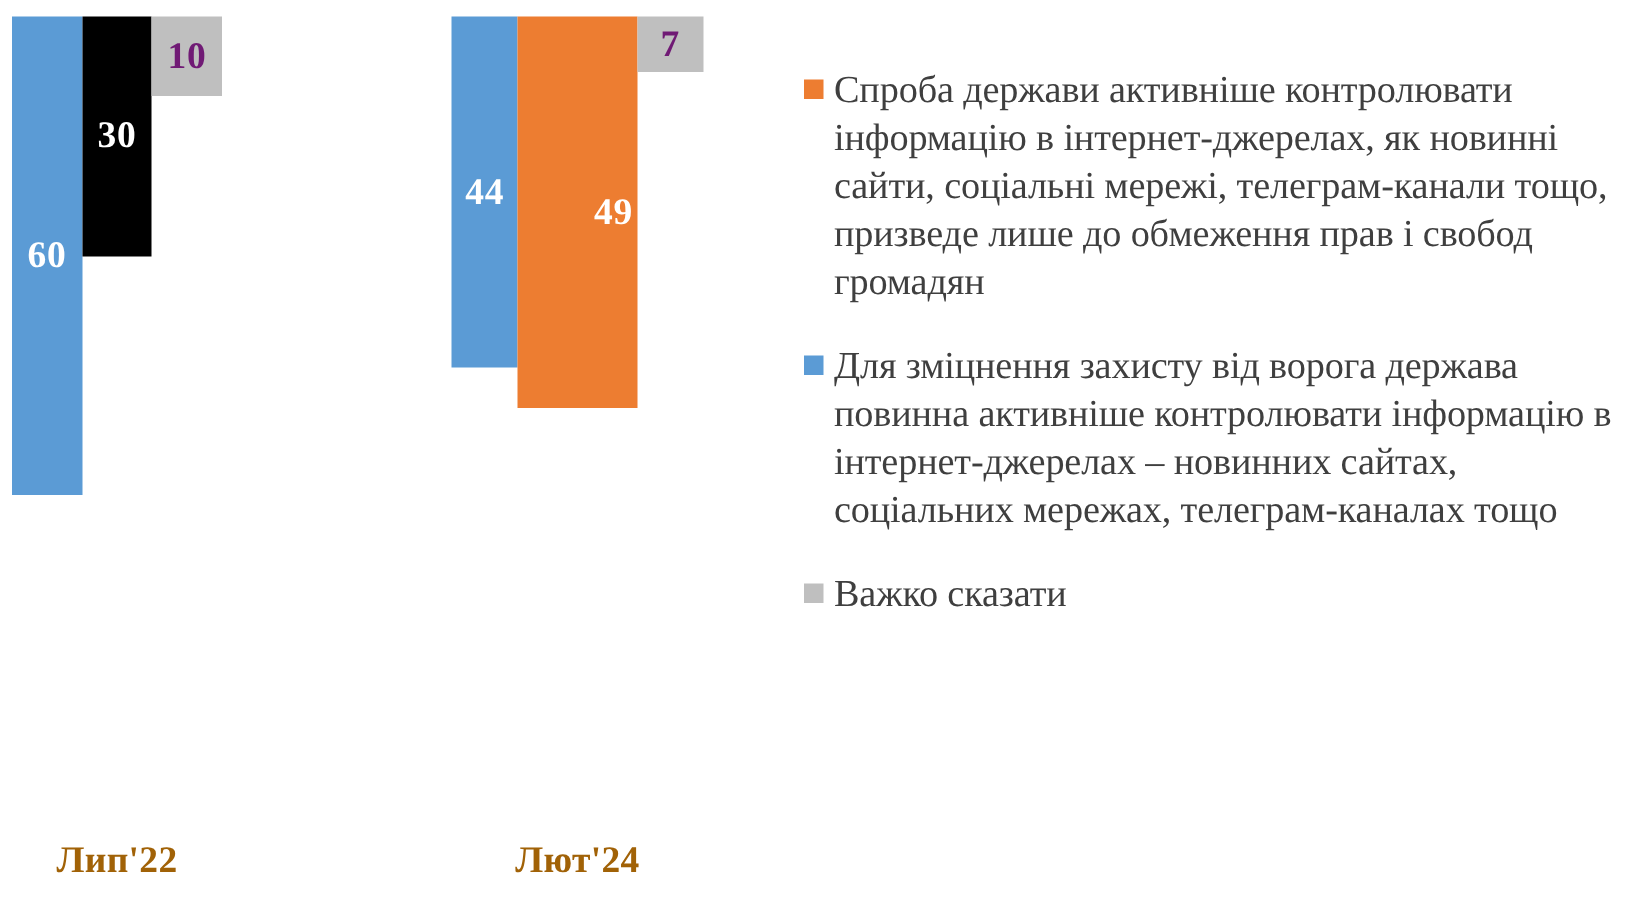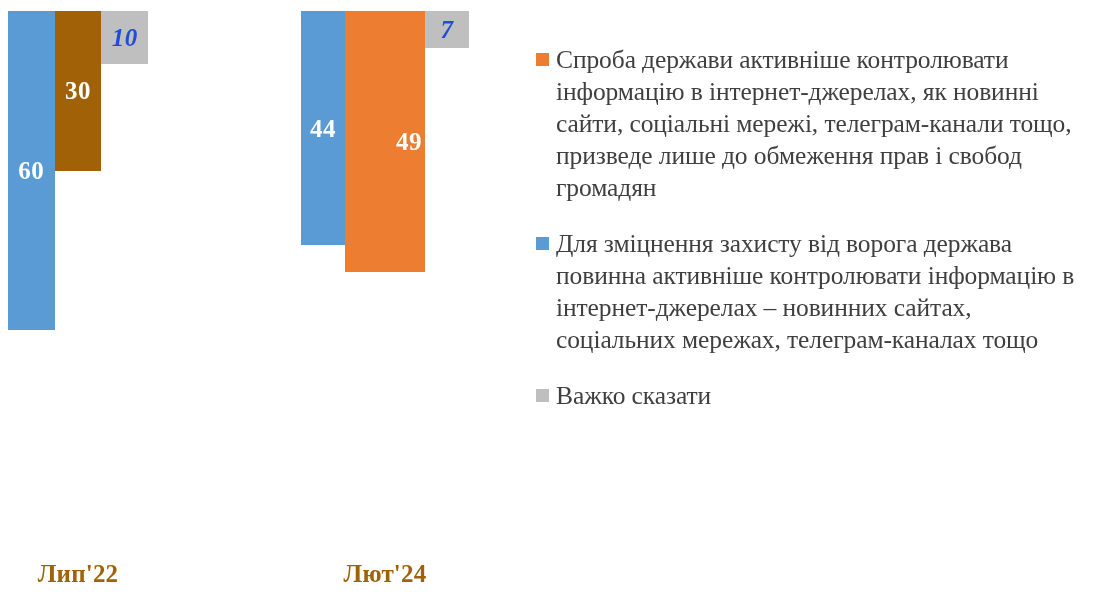--- a/index.html
+++ b/index.html
@@ -56,21 +56,21 @@
   }
 
   .seg-label {
     font-family: "Liberation Serif", "DejaVu Serif", serif;
     font-weight: bold;
     font-size: 25px;
     line-height: 1;
     letter-spacing: 0.5px;
   }
   .seg-label.on-dark { color: #FFFFFF; }
-  .seg-label.on-light { color: #1d4ed8; font-style: italic; }
+  .seg-label.on-light { color: #701a75; }
 
   .cat-label {
     position: absolute;
     left: 0;
     top: 560px;
     width: 100%;
     text-align: center;
     font-family: "Liberation Serif", "DejaVu Serif", serif;
     font-weight: bold;
     font-size: 25px;
@@ -116,21 +116,21 @@
 
 <div id="chart-root">
 
   <div class="plot-area">
 
     <div class="bar-group" style="left:8px; width:140px;">
       <div class="bar-stack">
         <div class="bar-seg" style="background:#5B9BD5; height:60%;">
           <span class="seg-label on-dark">60</span>
         </div>
-        <div class="bar-seg" style="background:#a16207; height:30%;">
+        <div class="bar-seg" style="background:#000000; height:30%;">
           <span class="seg-label on-dark">30</span>
         </div>
         <div class="bar-seg" style="background:#BFBFBF; height:10%;">
           <span class="seg-label on-light">10</span>
         </div>
       </div>
       <div class="cat-label">Лип'22</div>
     </div>
 
     <div class="bar-group" style="left:301px; width:168px;">

